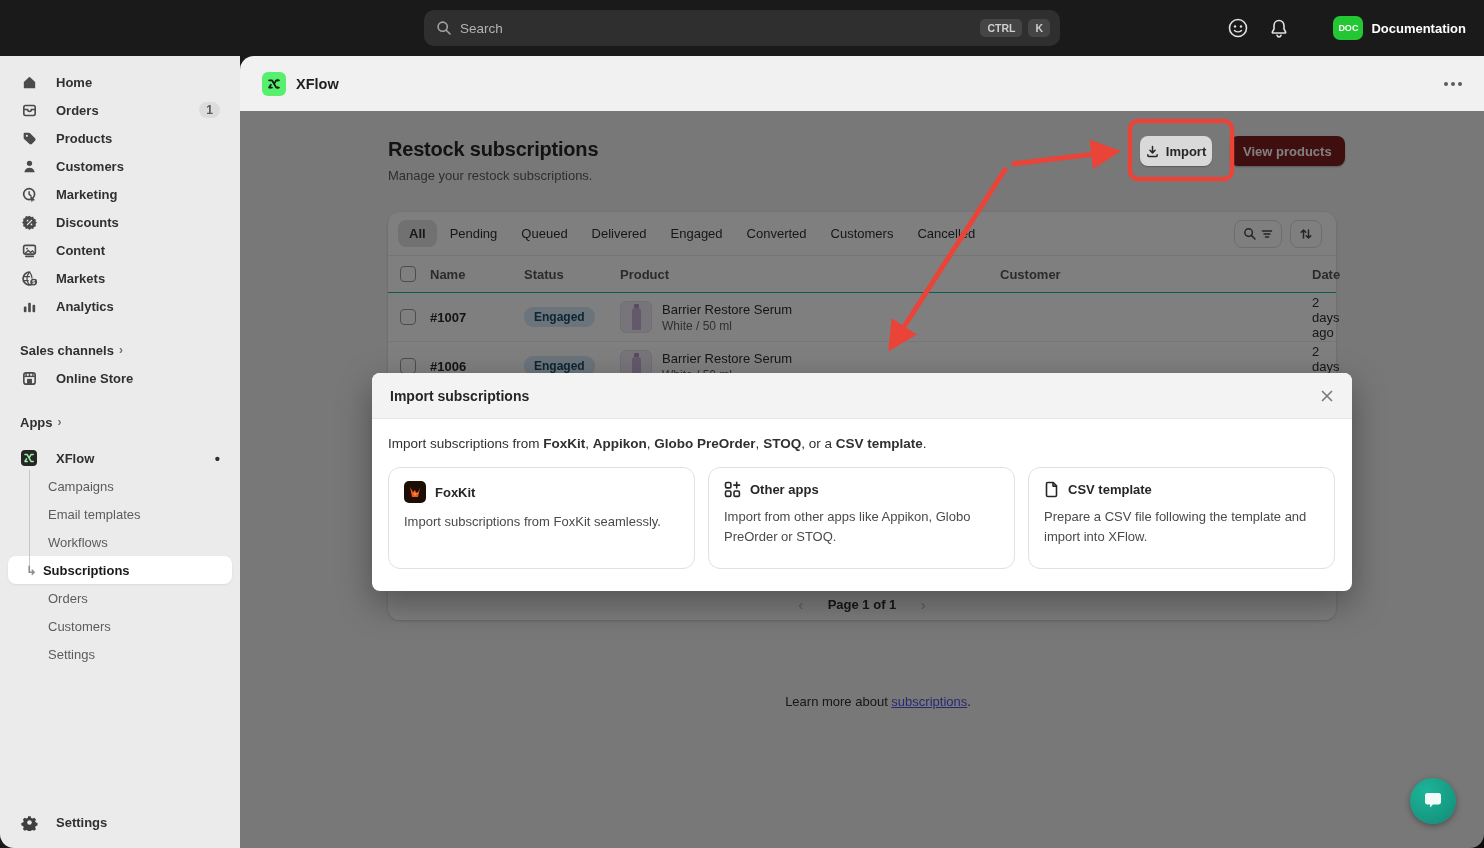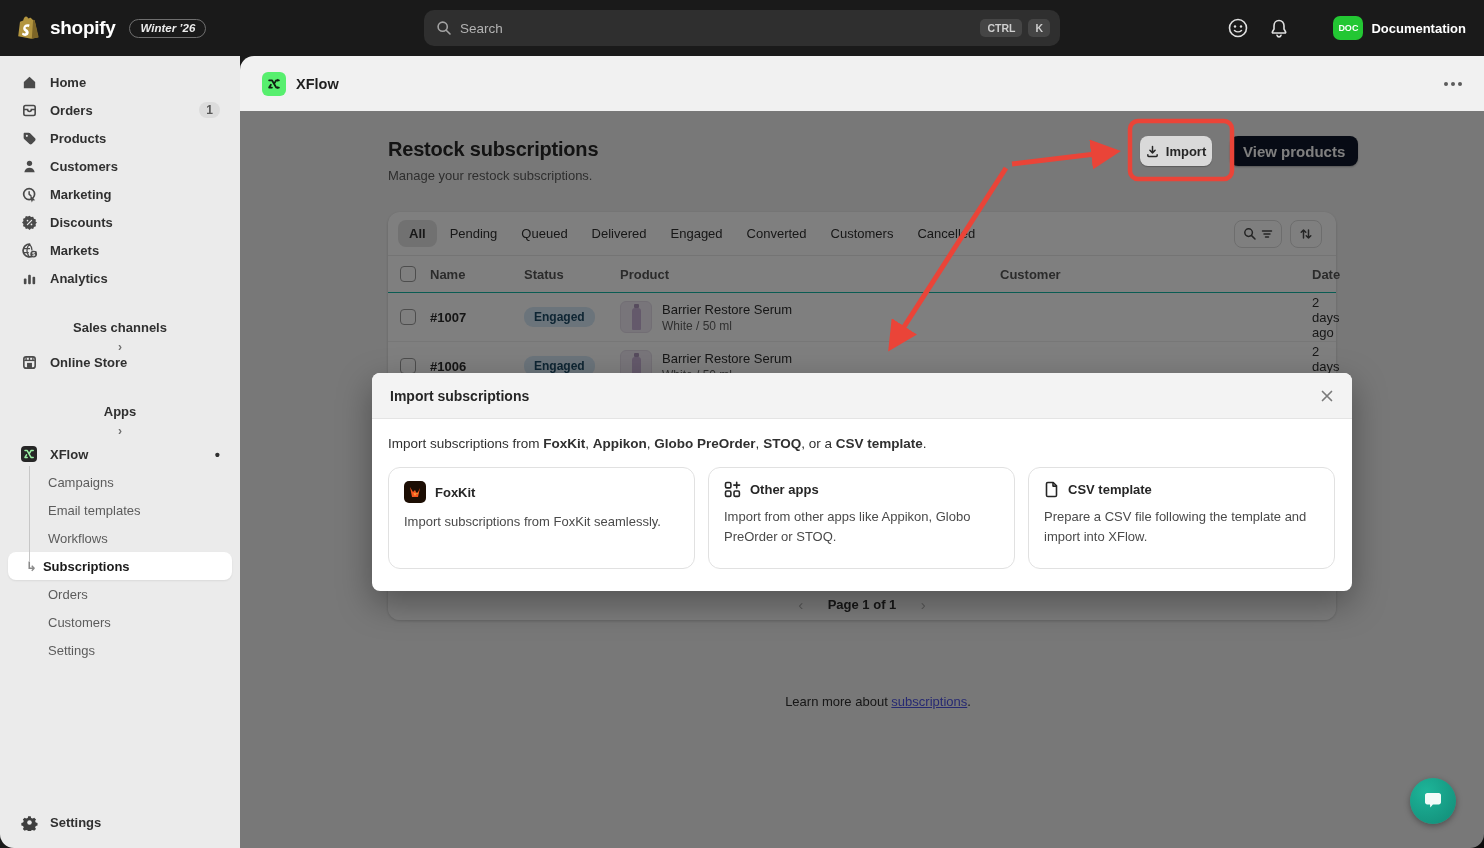--- a/index.html
+++ b/index.html
@@ -16,44 +16,44 @@
   .searchbar .ph { color:#b3b3b3; font-size:13.5px; }
   .key-group { margin-left:auto; display:flex; gap:6px;padding-left:16px; }
   .keycap { background:#454545; color:#cfcfcf; border-radius:5px; font-size:10.5px; font-weight:700; padding:4px 7px; line-height:1; }
   .top-right { margin-left:auto; display:flex; align-items:center; gap:20px; padding-right:18px; }
   .store-chip { display:flex; align-items:center; gap:8px;margin-left:24px; }
   .store-avatar { width:30px; height:24px; border-radius:7px; background:#23c733; color:#fff; font-size:9px; font-weight:800; display:flex; align-items:center; justify-content:center; }
   .store-name { color:#fff; font-size:13px; font-weight:700; }
 
   
   .sidebar { position:absolute; left:0; top:56px; width:240px; height:792px; background:#ebebeb; border-bottom-left-radius:14px; padding-top:12px; }
-  .nav-item { display:flex; align-items:center; gap:12px; height:28px; margin:0 8px; padding:0 12px; border-radius:8px; color:#303030; font-size:13px; font-weight:600; }
+  .nav-item { display:flex; align-items:center; gap:18px; height:28px; margin:0 8px; padding:0 12px; border-radius:8px; color:#303030; font-size:13px; font-weight:600; }
   .nav-item .nicon { width:18px; height:18px; display:flex; align-items:center; justify-content:center; color:#4a4a4a; flex:0 0 18px; }
   .nav-badge { margin-left:auto; background:#dcdcdc; color:#575757; font-size:12px; font-weight:600; border-radius:8px; padding:1px 7px; }
-  .nav-section { display:flex; align-items:center; gap:5px; color:#303030; font-size:13px; font-weight:600; padding:0 20px; height:28px; margin-top:28px;flex-direction:column; }
+  .nav-section { display:flex; align-items:center; gap:5px; color:#303030; font-size:13px; font-weight:600; padding:0 20px; height:28px; margin-top:16px; }
   .nav-section .chev { color:#6f6f6f; font-size:12px; }
   .sub-wrap { position:relative; }
   .sub-line { position:absolute; left:29px; top:-2px; width:1px; height:96px; background:#c7c7c7; }
   .sub-item { display:flex; align-items:center; height:28px; margin:0 8px; padding-left:40px; border-radius:8px; color:#5c5c5c; font-size:13px; font-weight:500; }
   .sub-item.selected { background:#fff; color:#1a1a1a; font-weight:700; box-shadow:0 1px 2px rgba(0,0,0,.08); padding-left:18px; gap:6px; }
   .ret-arrow { color:#8a8a8a; font-size:13px; }
   .sidebar-settings { position:absolute; left:0; bottom:12px; width:240px; }
 
   
   .main { position:absolute; left:240px; top:56px; width:1244px; height:792px; background:#f1f1f1; border-top-left-radius:14px; border-bottom-right-radius:14px; overflow:hidden; }
   .app-header { height:55px; display:flex; align-items:center; padding:0 22px; gap:10px; }
   .app-icon { width:24px; height:24px; border-radius:6px; background:#57ef6e; display:flex; align-items:center; justify-content:center; }
   .app-title { font-size:14.5px; font-weight:700; color:#1f1f1f; }
   .hmenu { margin-left:auto; display:flex; gap:3px; }
   .hmenu i { width:4px; height:4px; border-radius:50%; background:#5c5c5c; }
 
   .page-head { position:absolute; left:148px; top:82px; }
   .page-title { font-size:20px; font-weight:700; color:#262626; letter-spacing:-0.2px; }
   .page-subtitle { margin-top:7px; font-size:13px; color:#5c5c5c; }
-  .btn-dark { position:absolute; left:990px; top:80px; height:30px; padding:0 13px; background:#0f172a; color:#fff; font-size:15px; font-weight:600; border-radius:8px; display:flex; align-items:center; box-shadow:0 1px 2px rgba(0,0,0,.3); }
+  .btn-dark { position:absolute; left:990px; top:80px; height:30px; padding:0 13px; background:#7f1d1d; color:#fff; font-size:13px; font-weight:600; border-radius:8px; display:flex; align-items:center; box-shadow:0 1px 2px rgba(0,0,0,.3); }
 
   
   .card { position:absolute; left:148px; top:156px; width:948px; height:408px; background:#fff; border-radius:12px; box-shadow:0 1px 3px rgba(0,0,0,.18); }
   .tabs-row { display:flex; align-items:center; height:44px; padding:0 10px; gap:2px; border-bottom:1px solid #e9e9e9; }
   .tab { font-size:13px; color:#303030; font-weight:500; padding:6px 11px; border-radius:8px; }
   .tab.selected { background:#e3e3e3; font-weight:700; }
   .tab-actions { margin-left:auto; display:flex; gap:8px; padding-right:4px; }
   .icon-btn { height:28px; border:1px solid #dadada; border-radius:8px; background:#fff; display:flex; align-items:center; justify-content:center; gap:4px; padding:0 8px; color:#4a4a4a; }
   .tgrid { display:grid; grid-template-columns:30px 94px 96px 380px 312px 1fr; align-items:center; padding:0 12px; }
   .thead { height:37px; border-bottom:1px solid #14b8a6; color:#575757; font-size:13px; font-weight:600; }
@@ -98,29 +98,20 @@
 
   
   .chat { position:absolute; left:1410px; top:778px; width:46px; height:46px; border-radius:50%; z-index:40; background:radial-gradient(circle at 35% 30%, #1db599, #128a76); display:flex; align-items:center; justify-content:center; box-shadow:0 2px 6px rgba(0,0,0,.35); }
 </style>
 </head>
 <body>
 
 <div class="frame">
 
   <div class="topbar">
-    <div class="logo-group">
-      <svg width="24" height="26" viewBox="0 0 24 26">
-          <path d="M16.5 5.2c-.3-.1-1.9-.5-1.9-.5s-1.2-1.3-1.6-1.6c-.4-.4-1.1-.3-1.4-.2 0 0-.6.2-1.5.5-.3-.9-.9-1.8-2-1.8C6.6 1.6 5.6 3.5 5.2 5.6l-2.4.8c-.7.2-.8.3-.9 1L.2 21.3l13 2.4 7-1.5S16.8 5.3 16.5 5.2z" fill="#b3953f"></path>
-          <path d="M13.8 23.7l7-1.5S16.8 5.3 16.5 5.2c-.2-.1-1-.3-1.4-.4L13.8 23.7z" fill="#7d6527"></path>
-          <path d="M11.7 9.6l-.9 2.6s-.8-.4-1.7-.4c-1.4 0-1.5.9-1.5 1.1 0 1.2 3.1 1.6 3.1 4.4 0 2.2-1.4 3.6-3.3 3.6-2.2 0-3.4-1.4-3.4-1.4l.6-2s1.2 1 2.2 1c.6 0 .9-.5.9-.9 0-1.5-2.5-1.6-2.5-4.1 0-2.1 1.5-4.2 4.6-4.2 1.2 0 1.9.3 1.9.3z" fill="#fff"></path>
-        </svg>
-      <span class="logo-word">shopify</span>
-      <span class="edition-badge">Winter ’26</span>
-    </div>
     <div class="searchbar">
       <svg width="16" height="16" viewBox="0 0 16 16">
           <circle cx="6.7" cy="6.7" r="4.6" fill="none" stroke="#a3a3a3" stroke-width="1.6"></circle>
           <line x1="10.2" y1="10.2" x2="14" y2="14" stroke="#a3a3a3" stroke-width="1.6" stroke-linecap="round"></line>
         </svg>
       <span class="ph">Search</span>
       <span class="key-group">
         <span class="keycap">CTRL</span>
         <span class="keycap">K</span>
       </span>
@@ -197,20 +188,31 @@
     <div class="nav-item">
       <span class="nicon">
           <svg width="17" height="17" viewBox="0 0 18 18">
             <path d="M9 1.8l1.7 1.5 2.2-.4.8 2.1 2.1.8-.4 2.2L16.9 9l-1.5 1.7.4 2.2-2.1.8-.8 2.1-2.2-.4L9 16.9l-1.7-1.5-2.2.4-.8-2.1-2.1-.8.4-2.2L1.1 9l1.5-1.7-.4-2.2 2.1-.8.8-2.1 2.2.4z" fill="#4a4a4a"></path>
             <path d="M6.8 11.2l4.4-4.4" stroke="#ebebeb" stroke-width="1.3" stroke-linecap="round"></path>
             <circle cx="6.9" cy="7" r=".9" fill="#ebebeb"></circle>
             <circle cx="11.1" cy="11" r=".9" fill="#ebebeb"></circle>
           </svg>
         </span>
       <span>Discounts</span>
+    </div>
+    <div class="nav-item">
+      <span class="nicon">
+          <svg width="17" height="17" viewBox="0 0 18 18">
+            <rect x="2.8" y="3.6" width="12.4" height="9.2" rx="1.6" fill="none" stroke="#4a4a4a" stroke-width="1.7"></rect>
+            <circle cx="6.4" cy="7" r="1" fill="#4a4a4a"></circle>
+            <path d="M4.5 12l3.2-3 2.4 2.2 2-1.7 2.4 2.5" fill="none" stroke="#4a4a4a" stroke-width="1.4"></path>
+            <path d="M5 15.2h8" stroke="#4a4a4a" stroke-width="1.7" stroke-linecap="round"></path>
+          </svg>
+        </span>
+      <span>Content</span>
     </div>
     <div class="nav-item">
       <span class="nicon">
           <svg width="17" height="17" viewBox="0 0 18 18">
             <path d="M9 2.2a6.8 6.8 0 1 0 6.6 8.4" fill="none" stroke="#4a4a4a" stroke-width="1.8" stroke-linecap="round"></path>
             <path d="M9 2.2c-3.6 3.8-3.6 9.8 0 13.6M9 2.2c1.8 1.9 2.7 4.3 2.7 6.8M2.6 7h7M2.6 11.2h5.6" fill="none" stroke="#4a4a4a" stroke-width="1.3"></path>
             <circle cx="13.4" cy="12.8" r="3.6" fill="#4a4a4a"></circle>
             <text x="13.4" y="15" text-anchor="middle" font-size="5.6" fill="#ebebeb" font-weight="bold">$</text>
           </svg>
         </span>

